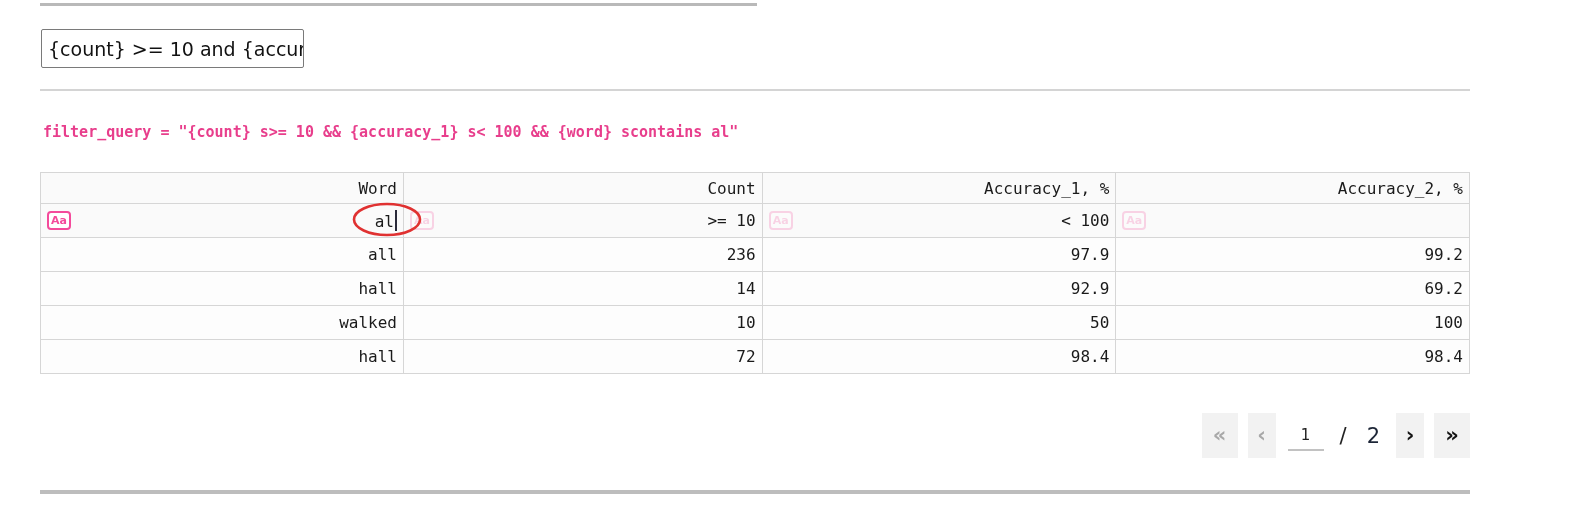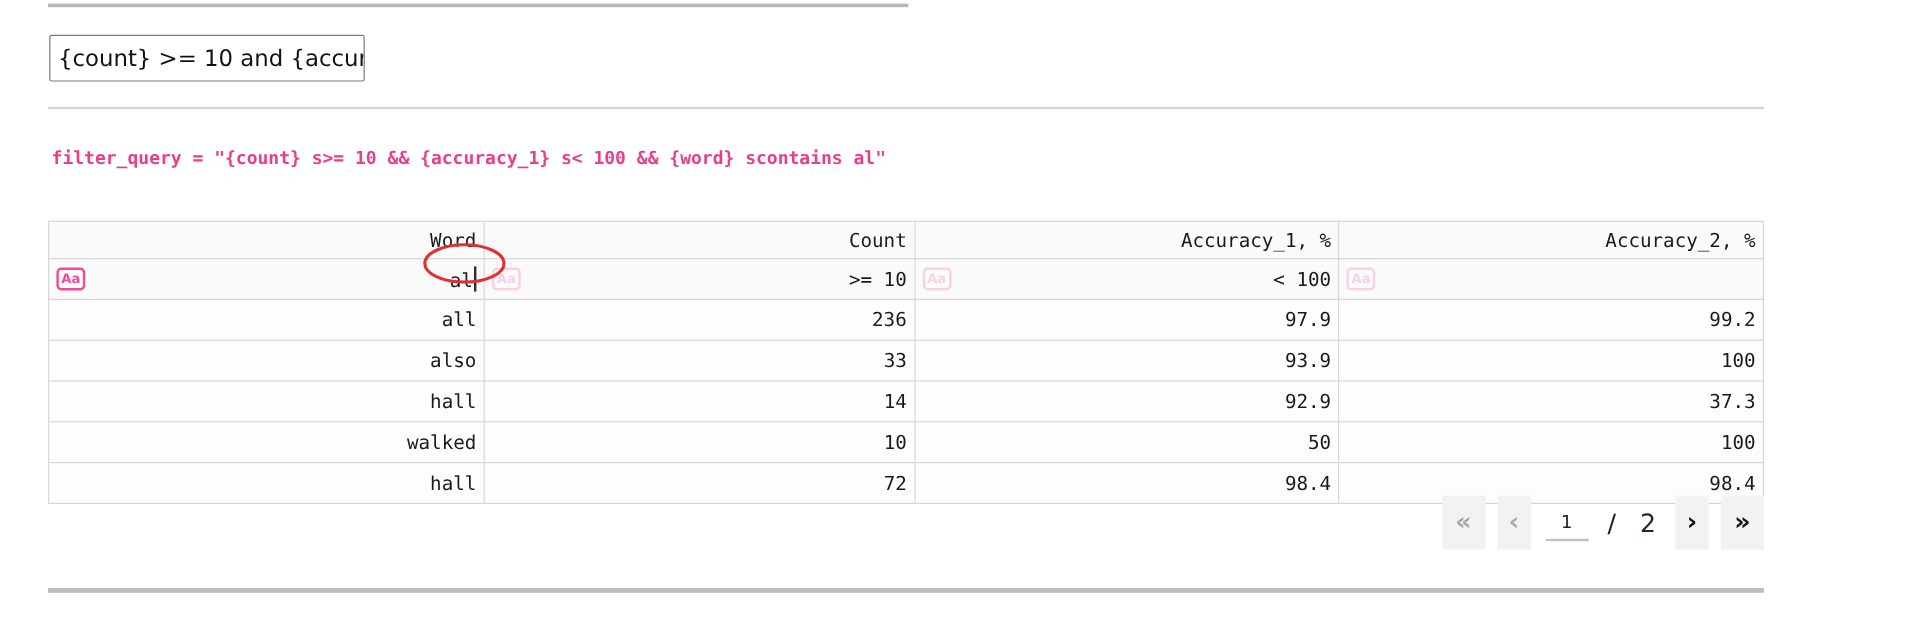--- a/index.html
+++ b/index.html
@@ -44,21 +44,21 @@
     font-family: "DejaVu Sans Mono", monospace;
     font-size: 15px;
     font-weight: 600;
     color: #e83e8c;
     white-space: pre;
   }
 
   
   .data-table {
     position: absolute;
-    left: 40px; top: 184px;
+    left: 40px; top: 172px;
     width: 1430px;
     border-collapse: collapse;
     table-layout: fixed;
     font-family: "DejaVu Sans Mono", monospace;
     font-size: 16px;
     color: #1a1a1a;
   }
   .data-table th, .data-table td {
     border: 1px solid #d6d6d6;
     text-align: right;
@@ -213,30 +213,24 @@
       </tr>
     </thead>
     <tbody>
       <tr>
         <td>all</td>
         <td>236</td>
         <td>97.9</td>
         <td>99.2</td>
       </tr>
       <tr>
-        <td>also</td>
-        <td>33</td>
-        <td>93.9</td>
-        <td>100</td>
-      </tr>
-      <tr>
         <td>hall</td>
         <td>14</td>
         <td>92.9</td>
-        <td>37.3</td>
+        <td>69.2</td>
       </tr>
       <tr>
         <td>walked</td>
         <td>10</td>
         <td>50</td>
         <td>100</td>
       </tr>
       <tr>
         <td>hall</td>
         <td>72</td>

